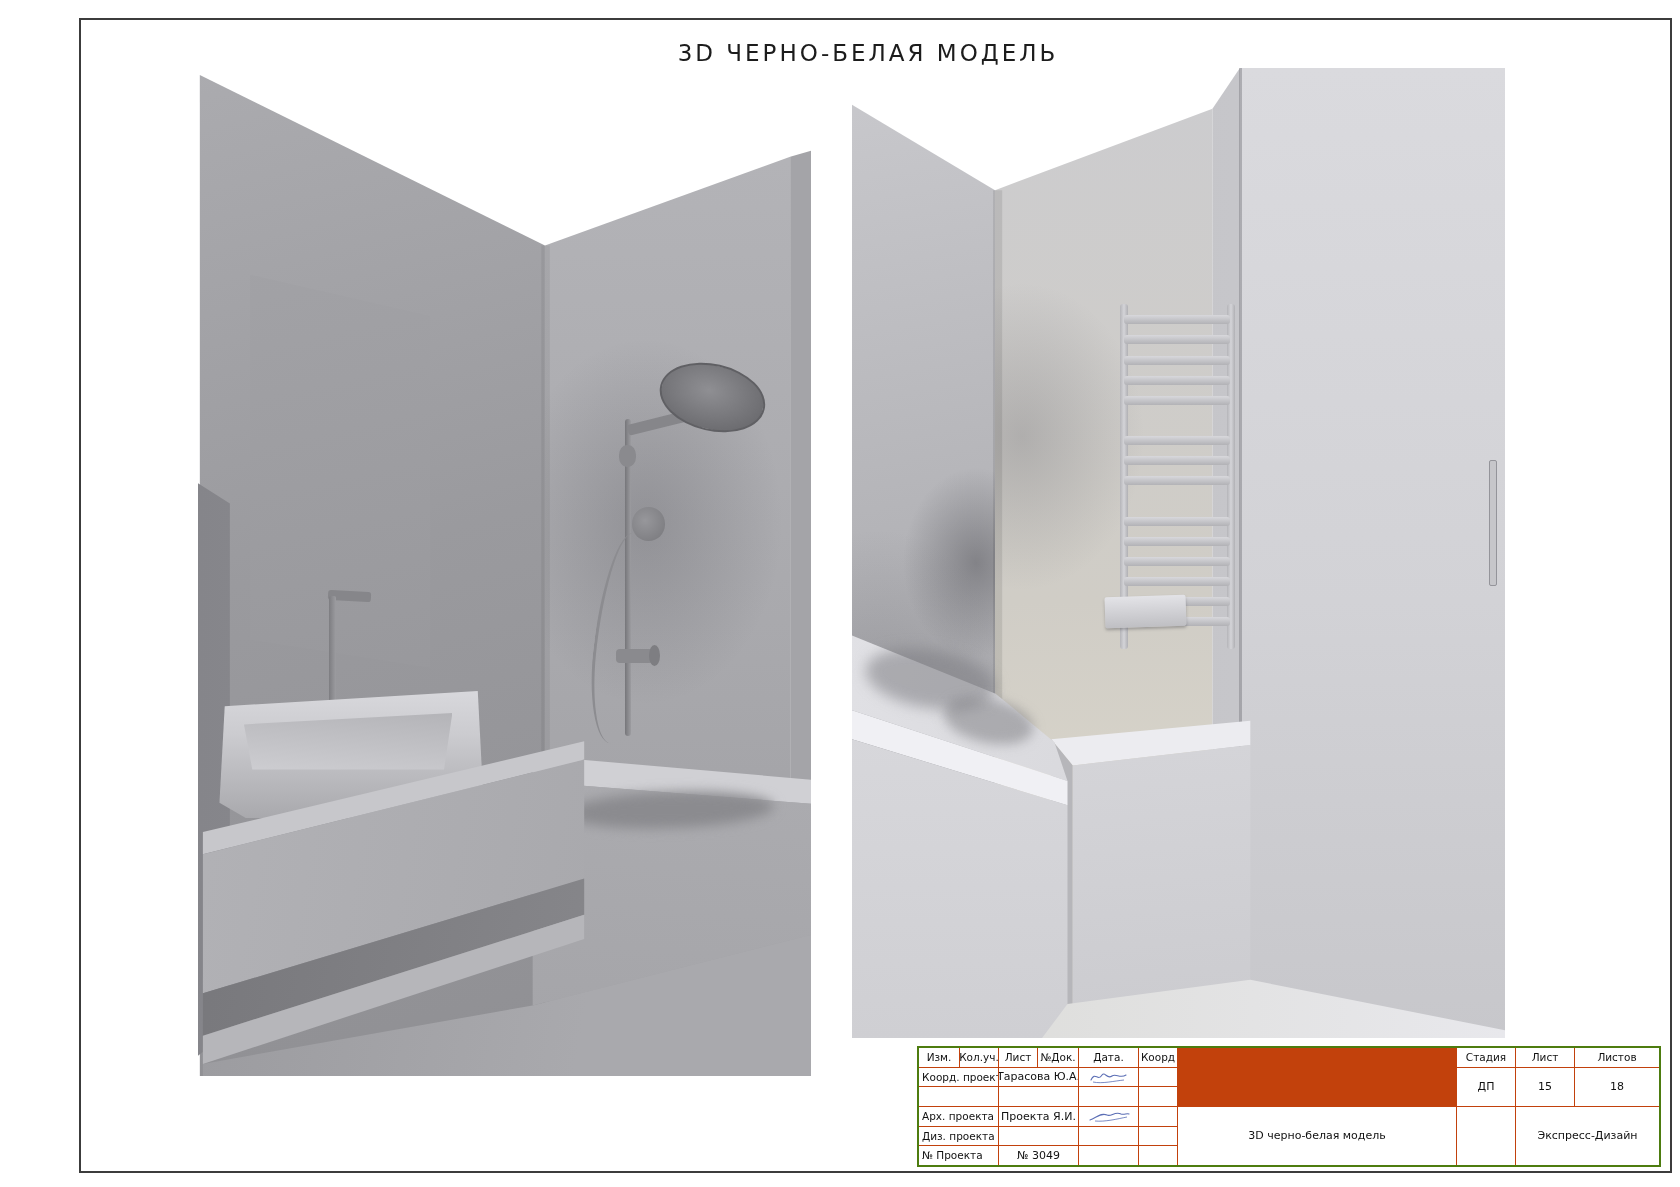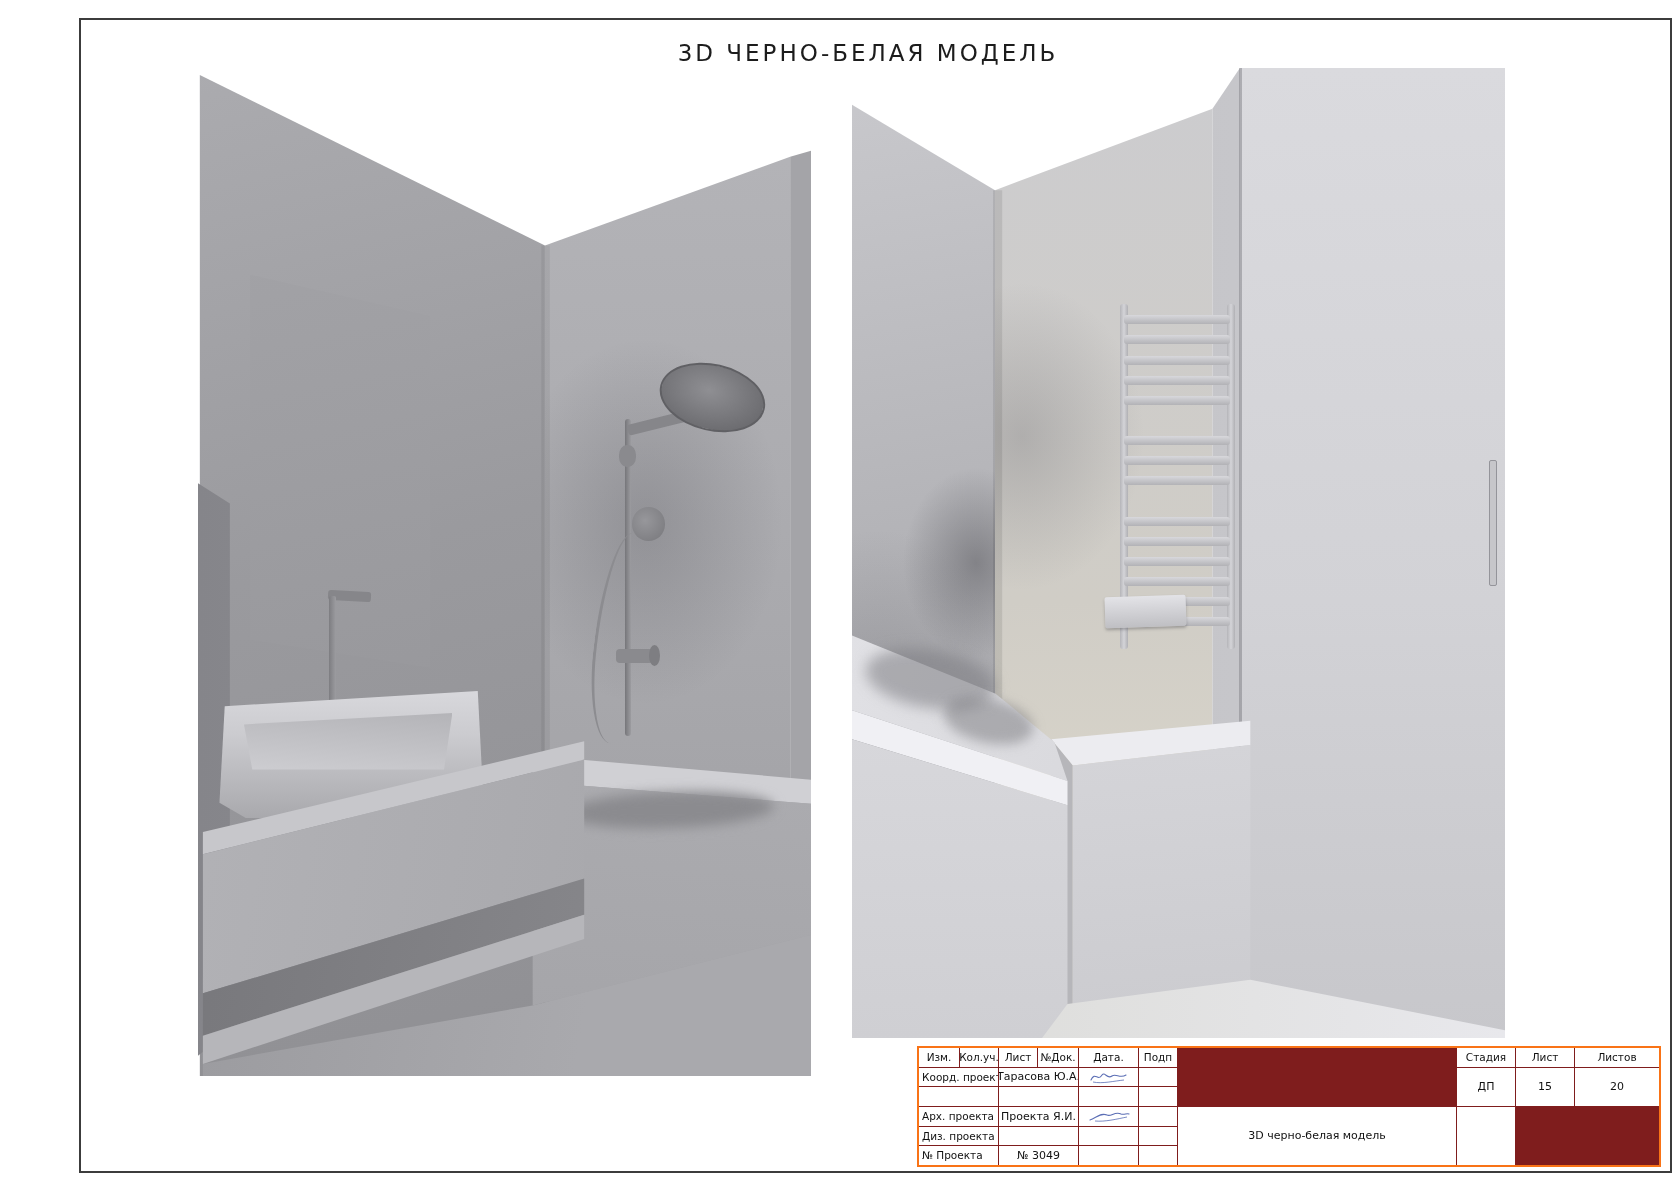--- a/index.html
+++ b/index.html
@@ -60,21 +60,21 @@
   .R-lowcab-top{clip-path:polygon(30.5% 69.2%,61% 67.3%,61% 69.8%,33.8% 71.9%);background:#ececf0;}
   .R-lowcab-side{clip-path:polygon(30.5% 69.2%,33.8% 71.9%,33.8% 101%,30.5% 101%);background:#b6b6ba;}
   .R-lowcab-front{clip-path:polygon(33.8% 71.9%,61% 69.8%,61% 98.7%,33.8% 101%);background:linear-gradient(175deg,#e1e1e5 0%,#d7d7db 60%,#cacace 100%);}
   .R-tub-inner{clip-path:polygon(0% 58.5%,22% 64.5%,31% 69.5%,33% 73.5%,0% 66.2%);background:linear-gradient(120deg,#e9e9ed,#cbcbcf);}
   .R-tub-blob1{left:2%;top:60%;width:20%;height:6%;background:rgba(125,125,131,.55);border-radius:50%;filter:blur(7px);transform:rotate(9deg);}
   .R-tub-blob2{left:14%;top:65%;width:14%;height:4.5%;background:rgba(110,110,116,.45);border-radius:50%;filter:blur(6px);transform:rotate(12deg);}
   .R-tub-rim{clip-path:polygon(0% 66.2%,33% 73.5%,33% 76%,0% 69.2%);background:#f0f0f4;}
   .R-tub-front{clip-path:polygon(0% 69.2%,33% 76%,33% 101%,0% 101%);background:linear-gradient(180deg,#e7e7eb 0%,#dddde1 45%,#cfcfd3 100%);}
   .R-floor{clip-path:polygon(28% 101%,33% 96.5%,61% 94%,100% 99.2%,100% 101.5%);background:linear-gradient(90deg,#dbdbd7,#e8e8ec);}
   
-  #stamp{left:917px;top:1046px;width:744px;height:121px;box-sizing:border-box;border:2px solid #f97316;background:#7f1d1d;display:grid;grid-template-columns:40px 38px 38px 40px 59px 38px 278px 58px 58px auto;grid-auto-rows:1fr;gap:1px;}
+  #stamp{left:917px;top:1046px;width:744px;height:121px;box-sizing:border-box;border:2px solid #4d7c0f;background:#c2410c;display:grid;grid-template-columns:40px 38px 38px 40px 59px 38px 278px 58px 58px auto;grid-auto-rows:1fr;gap:1px;}
   #stamp .cell{background:#fff;display:flex;align-items:center;justify-content:center;font-size:11px;line-height:1;overflow:hidden;white-space:nowrap;}
   #stamp .lab{justify-content:flex-start;padding-left:3px;font-size:10.5px;}
   #stamp .hdr{font-size:10.5px;}
   .cell.proj-title{font-size:21px;letter-spacing:0.3px;grid-column:7;grid-row:1/span 3;}
   .cell.sheet-name{font-size:15.5px;grid-column:7;grid-row:4/span 3;}
   .cell.logo-cell{grid-column:8;grid-row:4/span 3;background:#2aa9e0;}
   .cell.company{font-size:15px;grid-column:9/span 2;grid-row:4/span 3;}
   .cell.stage-val{grid-column:8;grid-row:2/span 2;font-size:13px;}
   .cell.sheet-val{grid-column:9;grid-row:2/span 2;font-size:13px;}
   .cell.sheets-val{grid-column:10;grid-row:2/span 2;font-size:13px;}
@@ -156,40 +156,40 @@
   <div class="shape R-tub-front"></div>
   <div class="shape R-floor"></div>
 </div>
 
 <div class="abs" id="stamp">
   <div class="cell hdr" style="grid-column:1;grid-row:1">Изм.</div>
   <div class="cell hdr" style="grid-column:2;grid-row:1">Кол.уч.</div>
   <div class="cell hdr" style="grid-column:3;grid-row:1">Лист</div>
   <div class="cell hdr" style="grid-column:4;grid-row:1">№Док.</div>
   <div class="cell hdr" style="grid-column:5;grid-row:1">Дата.</div>
-  <div class="cell hdr" style="grid-column:6;grid-row:1">Подп</div>
+  <div class="cell hdr" style="grid-column:6;grid-row:1">Коорд</div>
 
 
   <div class="cell hdr" style="grid-column:8;grid-row:1">Стадия</div>
   <div class="cell hdr" style="grid-column:9;grid-row:1">Лист</div>
   <div class="cell hdr" style="grid-column:10;grid-row:1">Листов</div>
 
   <div class="cell lab" style="grid-column:1/span 2;grid-row:2">Коорд. проекта</div>
   <div class="cell" style="grid-column:3/span 2;grid-row:2">Тарасова Ю.А.</div>
   <div class="cell" style="grid-column:5;grid-row:2">
     <svg class="sig-svg" viewBox="0 0 44 16">
       <path d="M4,11 C8,2 11,13 15,6 C18,2 20,11 25,7 C29,4 33,10 39,6" fill="none" stroke="#5b6eb5" stroke-width="1.1" stroke-linecap="round"></path>
       <path d="M6,13 C15,15 27,12 37,11" fill="none" stroke="#5b6eb5" stroke-width="0.8"></path>
     </svg>
   </div>
   <div class="cell" style="grid-column:6;grid-row:2"></div>
 
   <div class="cell stage-val">ДП</div>
   <div class="cell sheet-val">15</div>
-  <div class="cell sheets-val">20</div>
+  <div class="cell sheets-val">18</div>
 
   <div class="cell" style="grid-column:1/span 2;grid-row:3"></div>
   <div class="cell" style="grid-column:3/span 2;grid-row:3"></div>
   <div class="cell" style="grid-column:5;grid-row:3"></div>
   <div class="cell" style="grid-column:6;grid-row:3"></div>
 
   <div class="cell lab" style="grid-column:1/span 2;grid-row:4">Арх. проекта</div>
   <div class="cell" style="grid-column:3/span 2;grid-row:4">Проекта Я.И.</div>
   <div class="cell" style="grid-column:5;grid-row:4">
     <svg class="sig-svg" viewBox="0 0 44 16">
@@ -201,20 +201,21 @@
 
   <div class="cell sheet-name">3D черно-белая модель</div>
 
   <div class="cell logo-cell">
     <svg width="46" height="46" viewBox="0 0 60 60">
       <path d="M40,12 A22,22 0 1 0 40,48" fill="none" stroke="#ffffff" stroke-width="10" stroke-linecap="round"></path>
       <path d="M16,30 H38" fill="none" stroke="#ffffff" stroke-width="7" stroke-linecap="round"></path>
       <polygon points="35,19 54,30 35,41" fill="#ffffff"></polygon>
     </svg>
   </div>
+  <div class="cell company">Экспресс-Дизайн</div>
 
   <div class="cell lab" style="grid-column:1/span 2;grid-row:5">Диз. проекта</div>
   <div class="cell" style="grid-column:3/span 2;grid-row:5"></div>
   <div class="cell" style="grid-column:5;grid-row:5"></div>
   <div class="cell" style="grid-column:6;grid-row:5"></div>
 
   <div class="cell lab" style="grid-column:1/span 2;grid-row:6">№ Проекта</div>
   <div class="cell" style="grid-column:3/span 2;grid-row:6">№ 3049</div>
   <div class="cell" style="grid-column:5;grid-row:6"></div>
   <div class="cell" style="grid-column:6;grid-row:6"></div>

